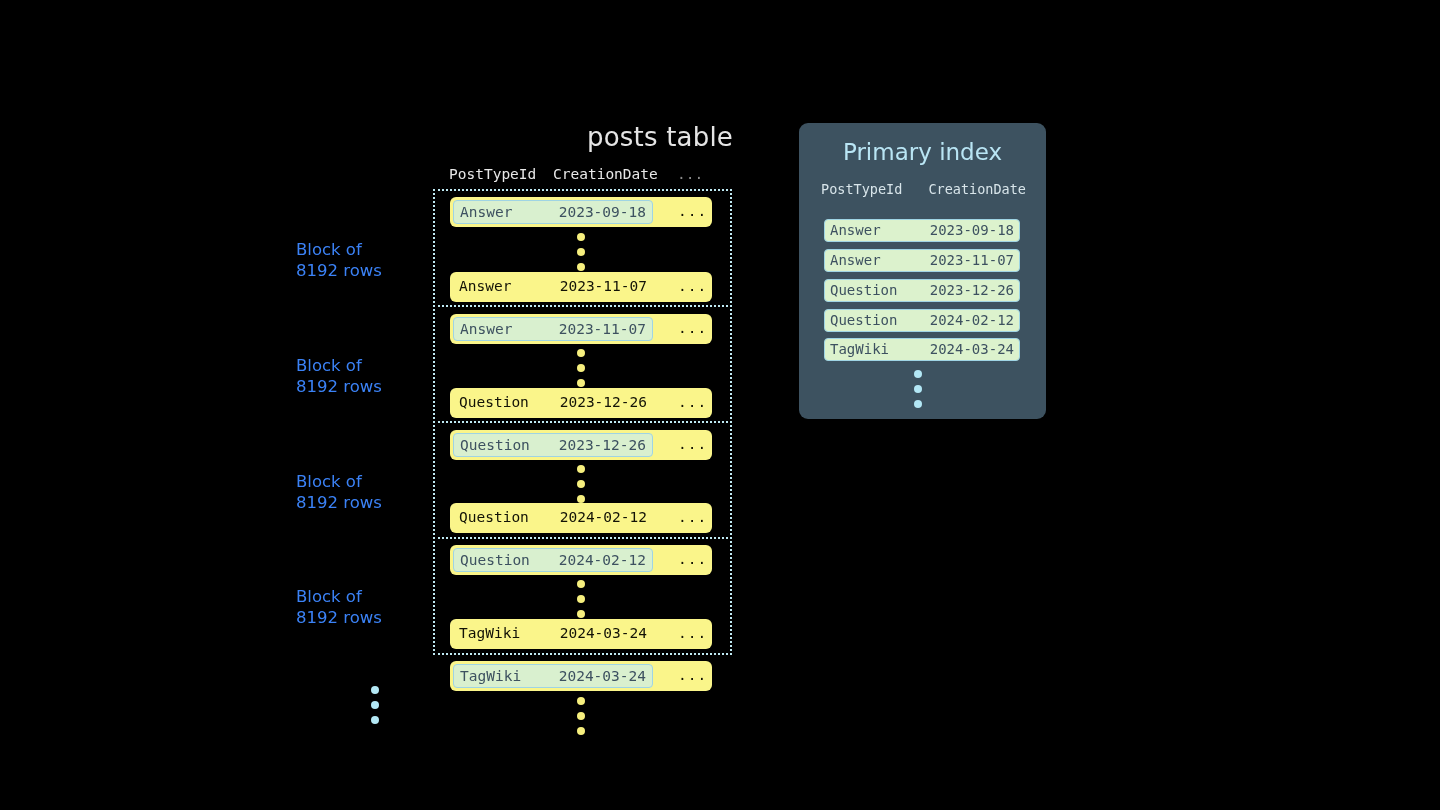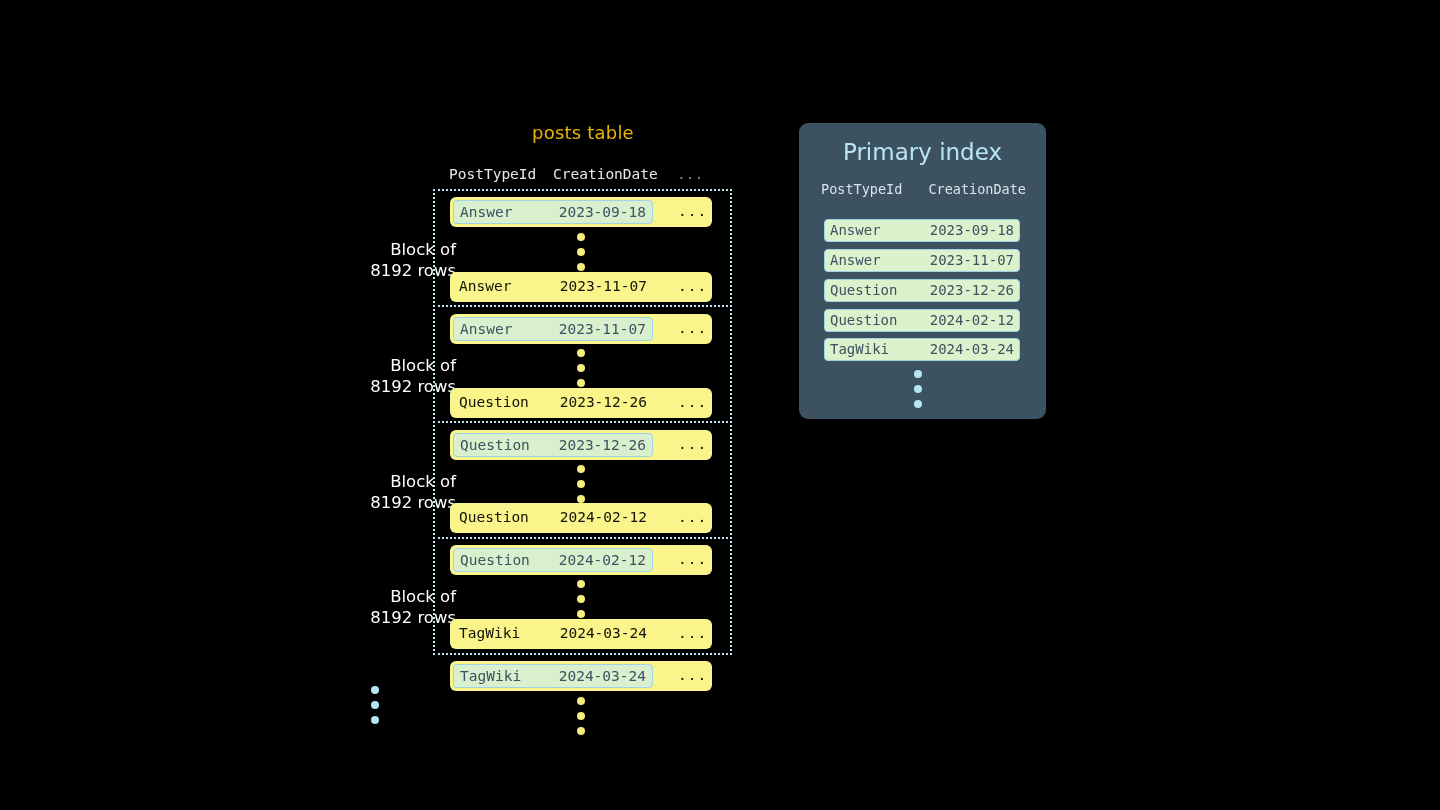--- a/index.html
+++ b/index.html
@@ -19,23 +19,23 @@
     position: absolute;
     inset: 0;
   }
 
   
   #posts-table-title {
     position: absolute;
     left: 433px;
     top: 122px;
     width: 300px;
-    text-align: center;
-    color: #eab308;
-    font-size: 18px;
+    text-align: right;
+    color: #e5e5e5;
+    font-size: 26px;
     font-family: "DejaVu Sans", sans-serif;
     letter-spacing: 0.2px;
     white-space: nowrap;
   }
 
   #posts-header {
     position: absolute;
     left: 449px;
     top: 166px;
     width: 264px;
@@ -52,22 +52,22 @@
     position: absolute;
     left: 433px;
     width: 299px;
     border: 2px dotted #bfe9f2;
     box-sizing: border-box;
   }
 
   .block-label {
     position: absolute;
     width: 160px;
-    text-align: right;
-    color: #ffffff;
+    text-align: left;
+    color: #3b82f6;
     font-size: 16.5px;
     font-family: "DejaVu Sans", sans-serif;
     line-height: 21px;
     left: 296px;
   }
 
   .row {
     position: absolute;
     left: 450px;
     width: 262px;

